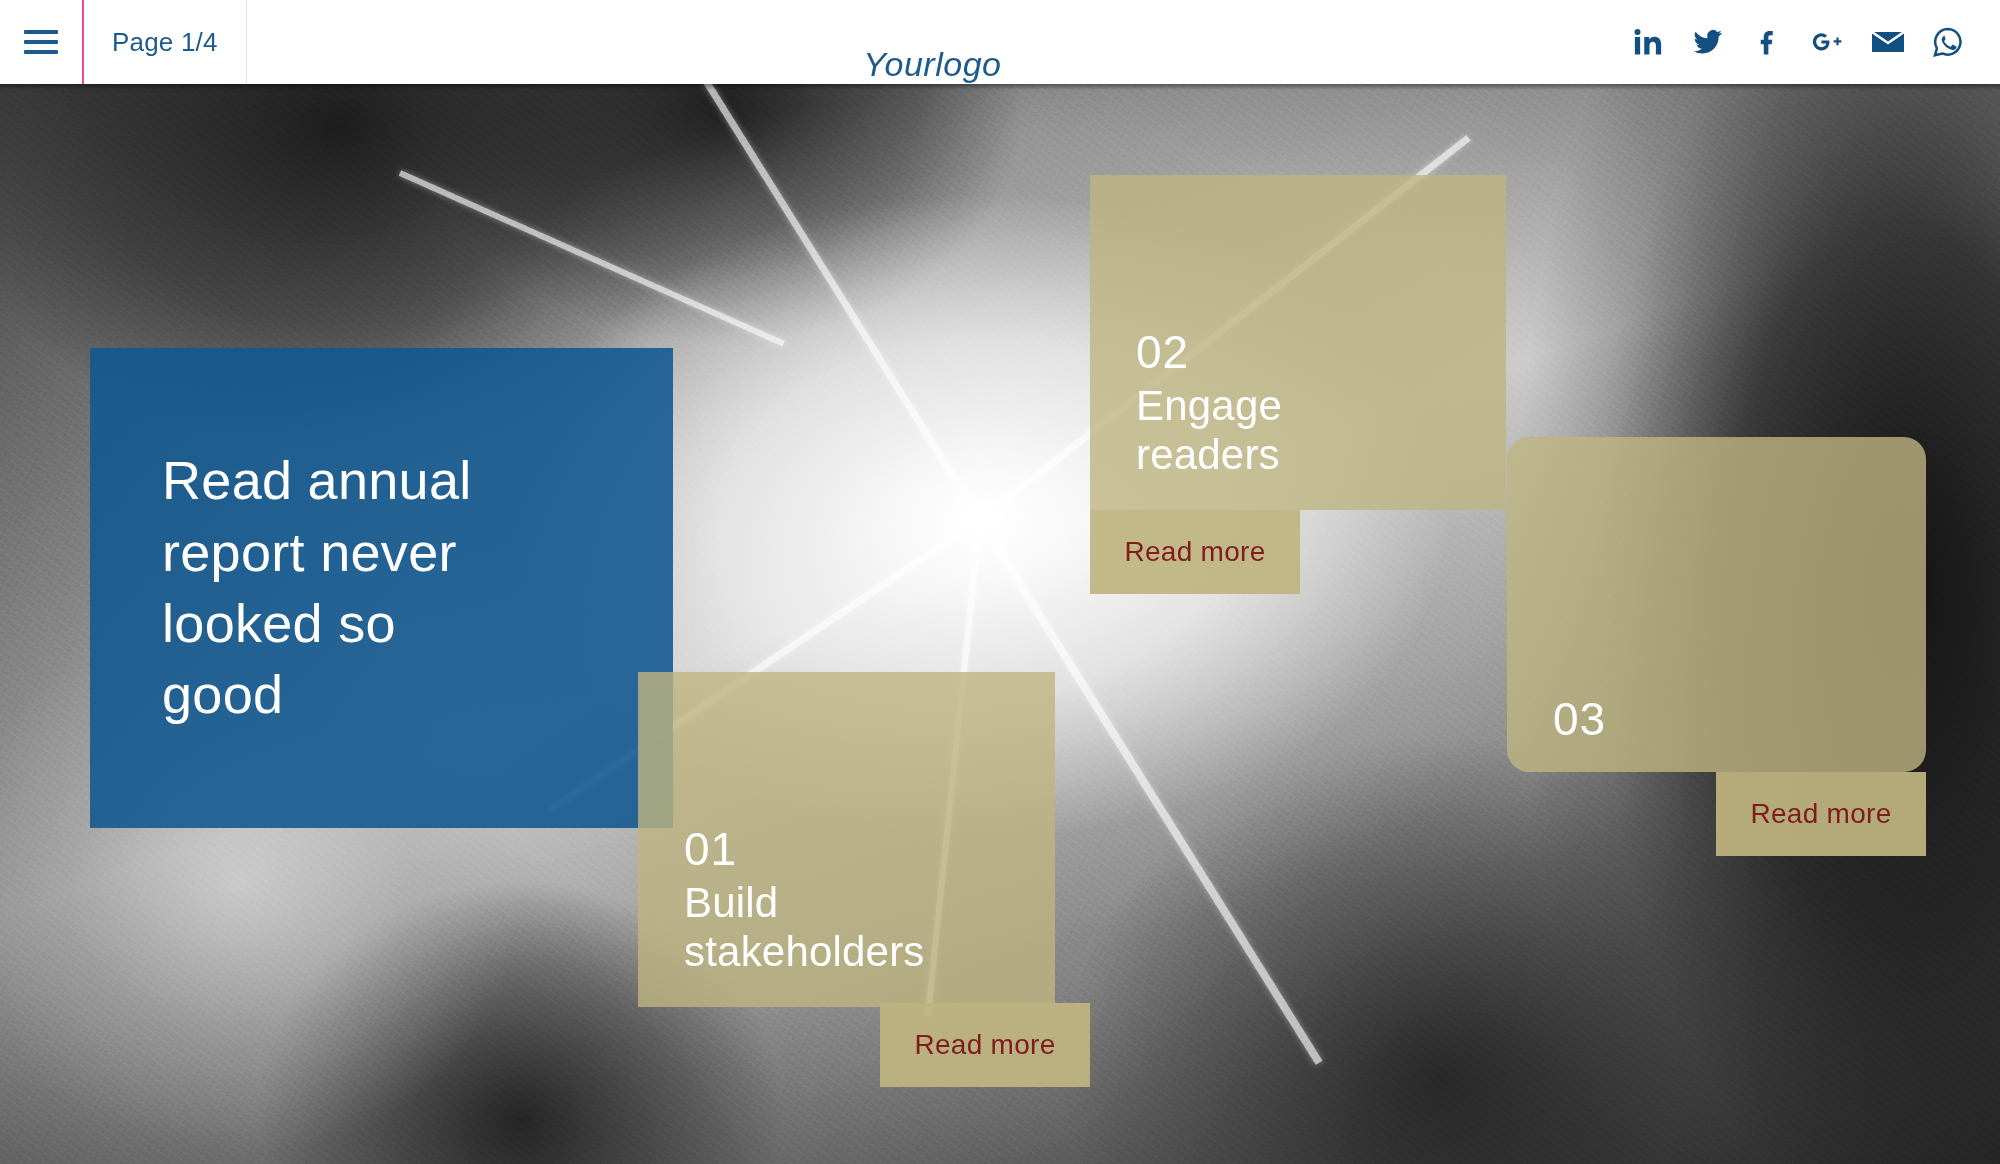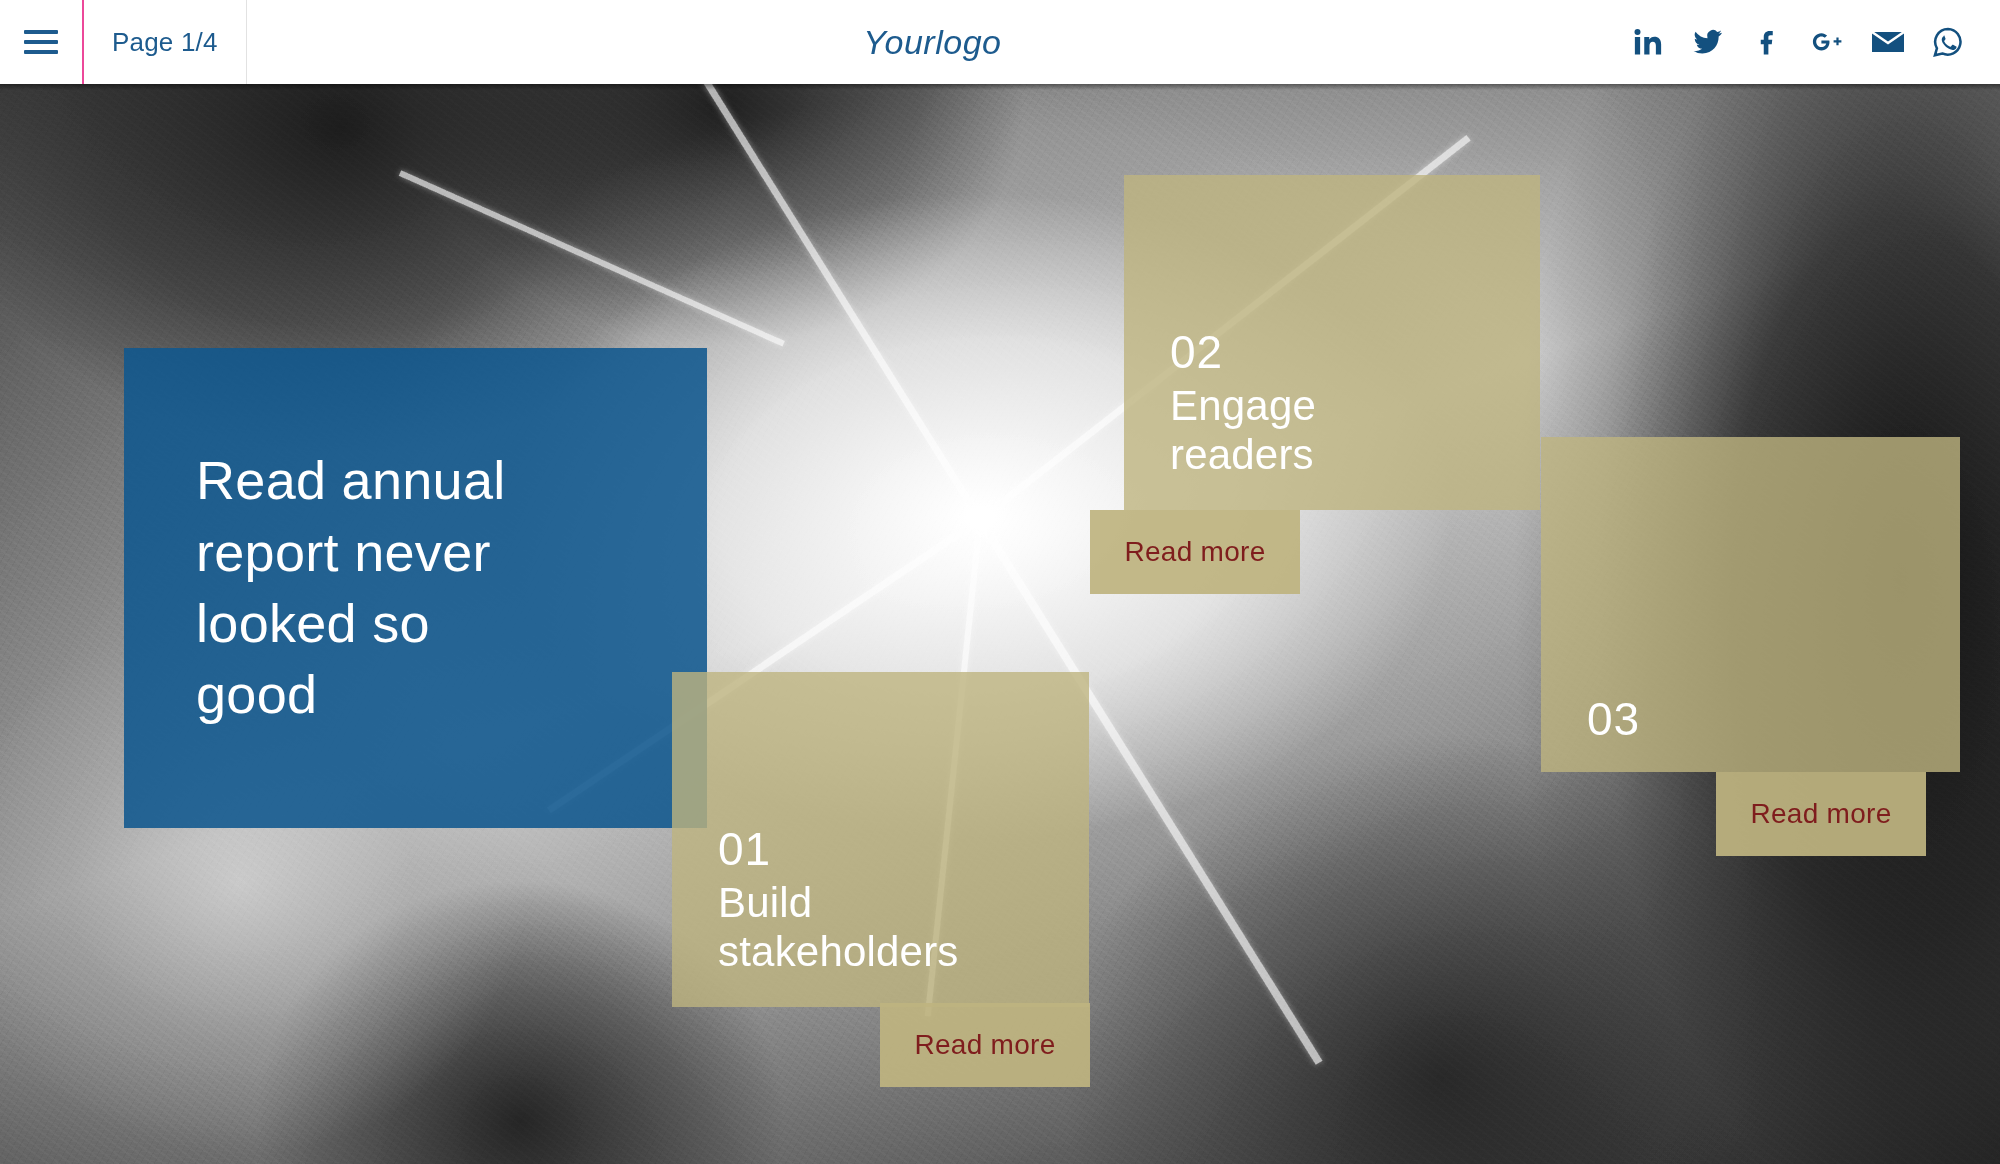--- a/index.html
+++ b/index.html
@@ -59,21 +59,21 @@
     height: 84px;
     box-sizing: border-box;
     color: #1d5b8e;
     font-size: 26px;
     letter-spacing: .2px;
     cursor: pointer;
   }
   .brand-wrap {
     flex: 1 1 auto;
     display: flex;
-    align-items: center;
+    align-items: flex-end;
     justify-content: center;
   }
   .brand {
     color: #1d5b8e;
     font-style: italic;
     font-size: 34px;
     letter-spacing: .5px;
     font-family: "Liberation Sans", sans-serif;
     cursor: pointer;
   }
@@ -151,21 +151,21 @@
     opacity: .20;
     background-image:
       repeating-linear-gradient(37deg, rgba(255,255,255,.16) 0 2px, rgba(0,0,0,0) 2px 7px),
       repeating-linear-gradient(-61deg, rgba(0,0,0,.18) 0 1px, rgba(0,0,0,0) 1px 6px),
       repeating-linear-gradient(8deg, rgba(255,255,255,.10) 0 1px, rgba(0,0,0,0) 1px 4px);
     mix-blend-mode: overlay;
     pointer-events: none;
   }
 
   
-  .panel { position: absolute; box-sizing: border-box; margin-left: 34px; }
+  .panel { position: absolute; box-sizing: border-box; }
 
   .hero-panel {
     left: 90px;
     top: 348px;
     width: 583px;
     height: 480px;
     background: rgba(16, 88, 142, .88);
     display: flex;
     align-items: center;
     z-index: 12;
@@ -200,21 +200,21 @@
     font-weight: 300;
     line-height: 1.18;
     letter-spacing: .2px;
     white-space: pre-line;
     margin-top: 6px;
   }
   .card .c-body { padding: 0 46px 30px 46px; }
 
   .card-01 { left: 638px;  top: 672px;  width: 417px; height: 335px; }
   .card-02 { left: 1090px; top: 175px;  width: 416px; height: 335px; }
-  .card-03 { left: 1507px; top: 437px;  width: 419px; height: 335px; }
+  .card-03 { left: 1507px; top: 437px;  width: 419px; height: 335px; border-radius: 22px; }
 
   .readmore {
     position: absolute;
     background: rgba(190, 180, 128, .93);
     color: #7f1d1d;
     display: flex;
     align-items: center;
     justify-content: center;
     font-size: 28px;
     font-weight: 300;

